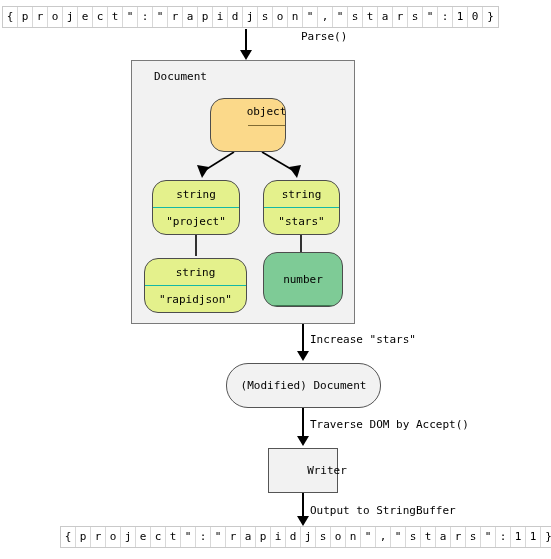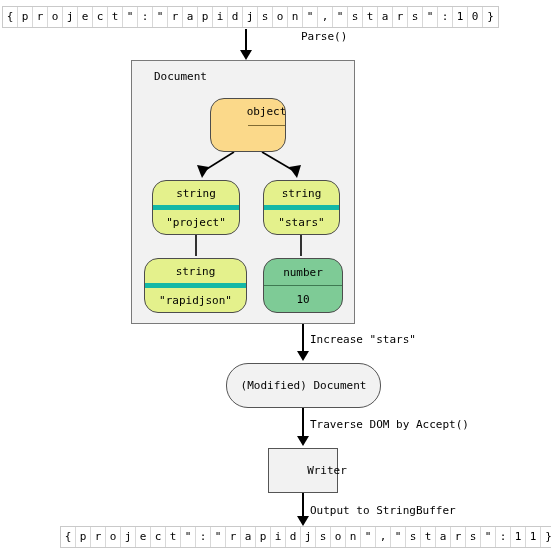--- a/index.html
+++ b/index.html
@@ -79,21 +79,21 @@
     flex: 1 1 0;
     display: flex;
     align-items: center;
     justify-content: center;
     font-size: 11px;
     color: #000;
     font-family: "DejaVu Sans Mono", "Liberation Mono", monospace;
     white-space: pre;
   }
   .node .node-row.top {
-    border-bottom: 5px solid #14b8a6;
+    border-bottom: 1px solid #14b8a6;
   }
 
   #node-object {
     left: 210px;
     top: 98px;
     width: 76px;
     height: 54px;
     background: #fbd98a;
     padding-left: 37px;
   }
@@ -115,21 +115,21 @@
   }
   #node-string-rapidjson {
     left: 144px;
     top: 258px;
     width: 103px;
     height: 55px;
     background: #e4f18c;
   }
   #node-number-10 {
     left: 263px;
-    top: 258px;
+    top: 252px;
     width: 80px;
     height: 55px;
     background: #7ecb96;
   }
   #node-number-10 .node-row.top { border-bottom: 1px solid #3f7a52; }
 
   
   .proc-box {
     position: absolute;
     background: #f2f2f2;
@@ -269,21 +269,20 @@
   <div class="node-row">"stars"</div>
 </div>
 
 <div class="node" id="node-string-rapidjson">
   <div class="node-row top">string</div>
   <div class="node-row">"rapidjson"</div>
 </div>
 
 <div class="node" id="node-number-10">
   <div class="node-row top">number</div>
-  <div class="node-row">10</div>
 </div>
 
 <div class="vline" style="left:302px; top:324px; height:30px;"></div>
 <div class="arrowhead" style="left:297px; top:351px;"></div>
 <div class="edge-label" id="label-increase">Increase "stars"</div>
 
 <div class="proc-box" id="box-modified-document">(Modified) Document</div>
 
 <div class="vline" style="left:302px; top:408px; height:30px;"></div>
 <div class="arrowhead" style="left:297px; top:436px;"></div>

